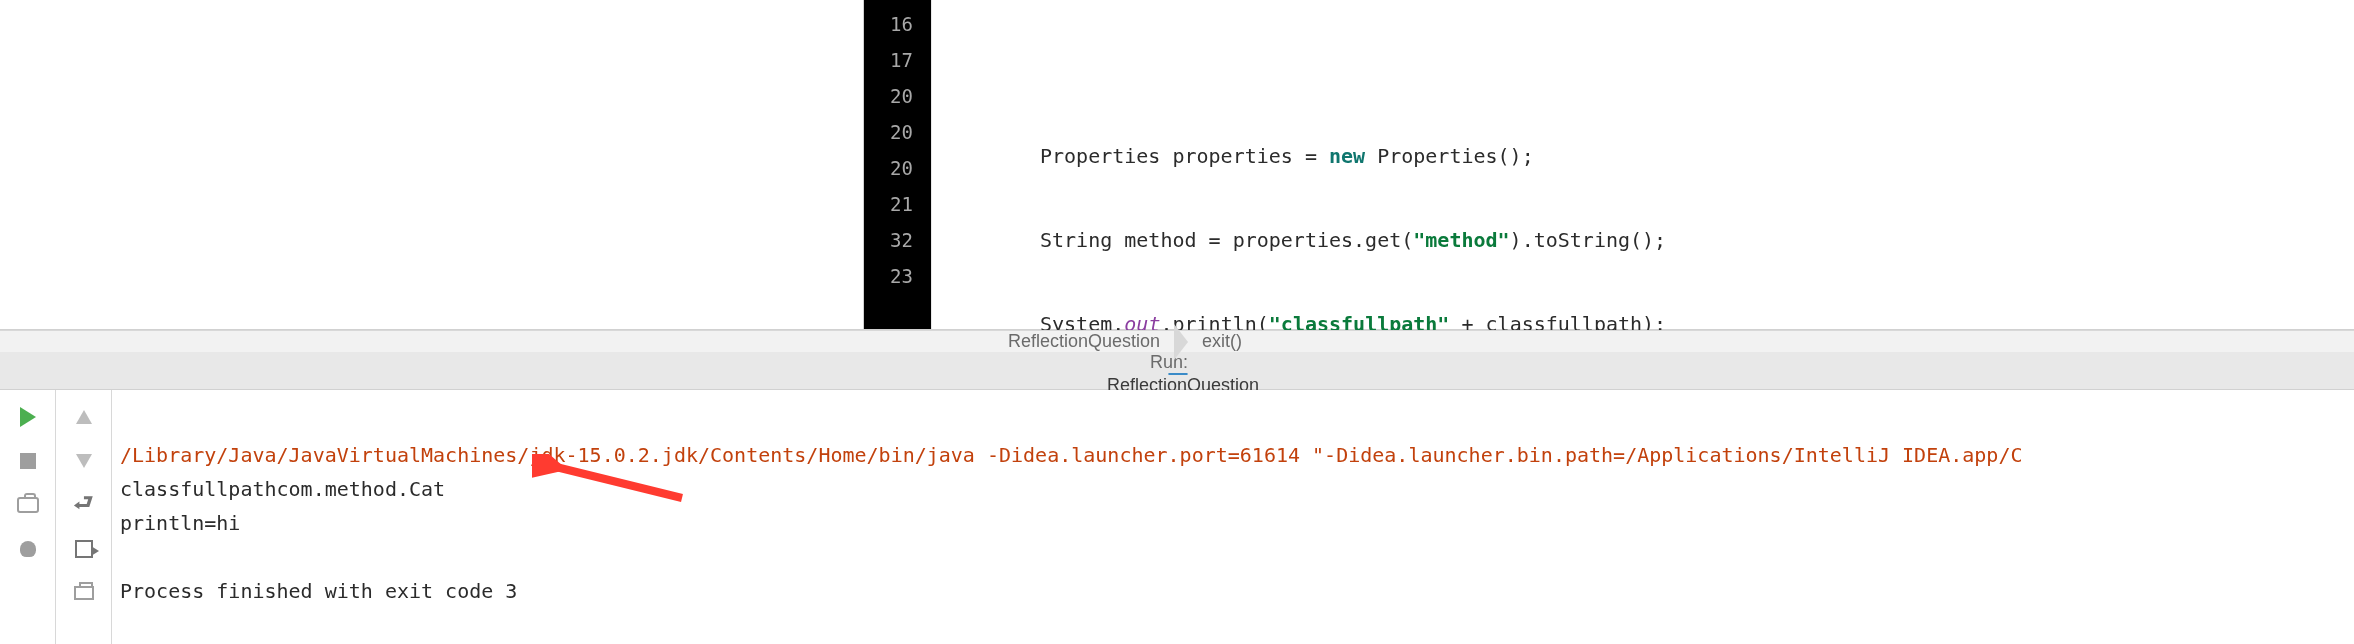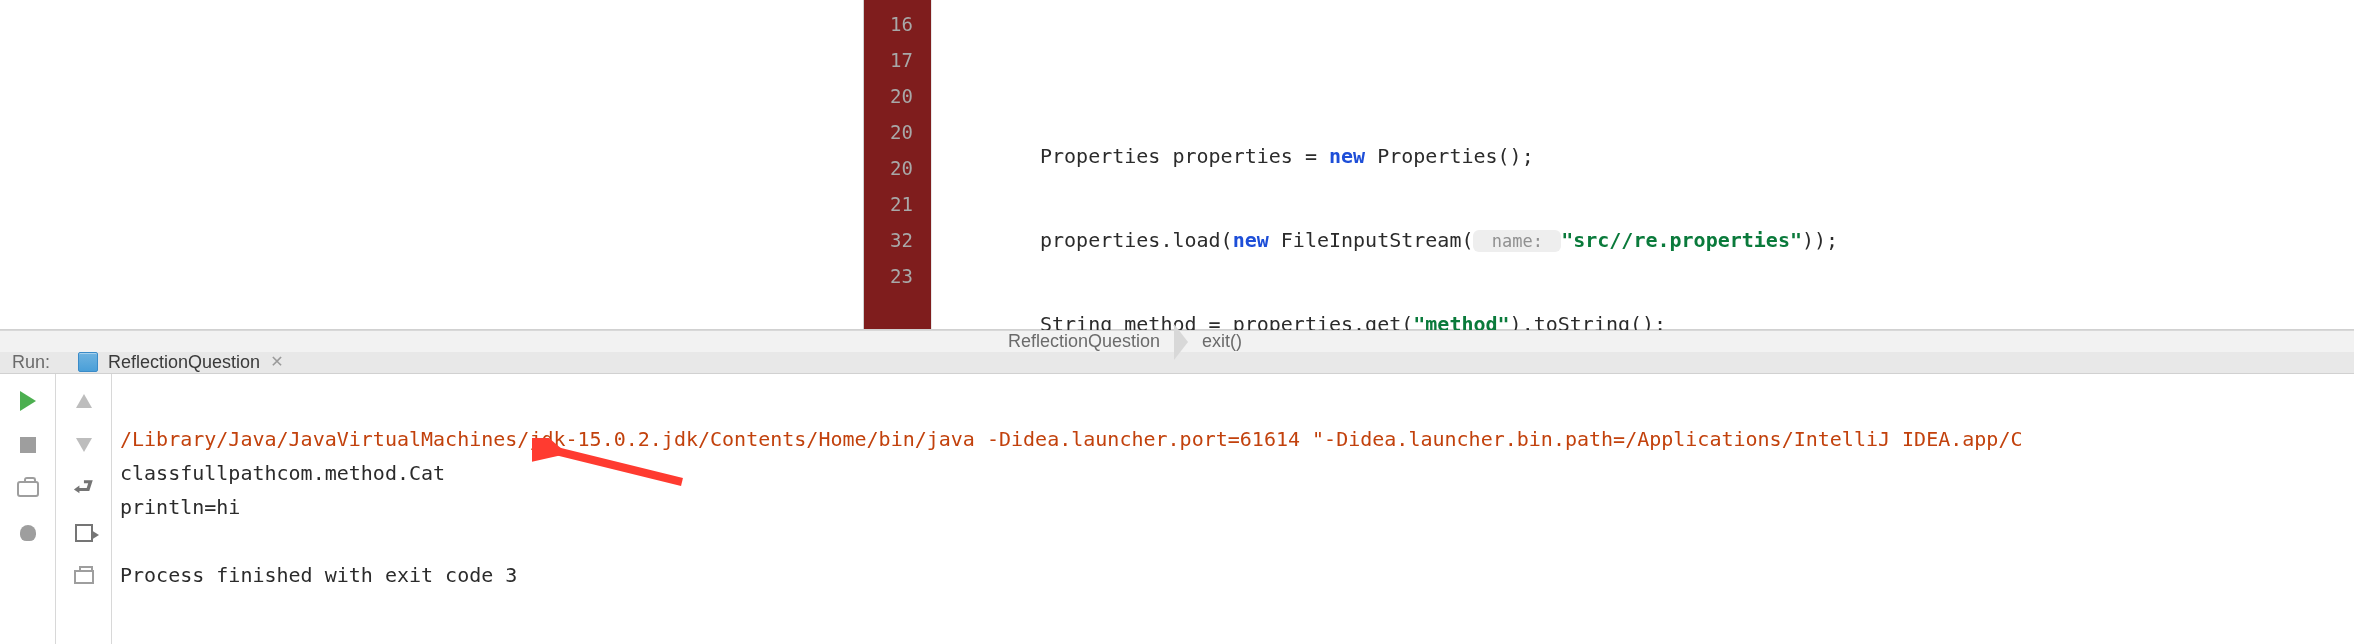--- a/index.html
+++ b/index.html
@@ -18,21 +18,21 @@
     height: 330px;
     border-bottom: 1px solid #d1d1d1;
   }
   .left-panel {
     width: 864px;
     background: #ffffff;
     border-right: 1px solid #d1d1d1;
   }
   .gutter {
     width: 68px;
-    background: #7f1d1d;
+    background: #000000;
     border-right: 1px solid #e8e8e8;
     padding-top: 6px;
     text-align: right;
     font-family: Menlo, Consolas, monospace;
     font-size: 19px;
     color: #a8a8a8;
   }
   .gutter div {
     padding-right: 18px;
     line-height: 36px;
@@ -44,21 +44,21 @@
     padding-left: 108px;
     font-family: Menlo, Consolas, monospace;
     font-size: 20px;
     color: #2b2b2b;
     white-space: pre;
   }
   .code-line {
     line-height: 36px;
     height: 36px;
   }
-  .kw { color: #1d4ed8; font-weight: bold; }
+  .kw { color: #0f766e; font-weight: bold; }
   .italic-field { font-style: italic; color: #8b3da0; }
   .str { color: #0a7a3b; font-weight: bold; }
   .str-underline { text-decoration: underline wavy #b0b0b0; text-underline-offset: 3px; }
   .hint {
     background: #eeeeee;
     color: #909090;
     border-radius: 6px;
     padding: 1px 8px;
     font-size: 17px;
     font-style: normal;
@@ -90,23 +90,25 @@
     border-top: 18px solid transparent;
     border-bottom: 18px solid transparent;
     border-left: 14px solid #d8d8d8;
   }
   .breadcrumb-item.last::after { display:none; }
   .run-header {
     height: 38px;
     background: #e8e8e8;
     border-bottom: 1px solid #d1d1d1;
     display: flex;
+    align-items: center;
     padding-left: 12px;
     font-size: 18px;
     color: #6b6b6b;
+    flex-direction: column;
   }
   .run-label { margin-right: 28px; }
   .config-icon {
     width: 20px; height: 20px;
     background: linear-gradient(#6fb3e0,#4a9fd8);
     border: 1px solid #3a8bc8;
     border-radius: 2px;
     margin-right: 10px;
     box-shadow: inset 0 1px 0 rgba(255,255,255,0.4);
   }
@@ -205,21 +207,20 @@
     <div>20</div>
     <div>20</div>
     <div>20</div>
     <div>21</div>
     <div>32</div>
     <div>23</div>
   </div>
   <div class="code">
     <div class="code-line"></div>
     <div class="code-line"><span>Properties properties = </span><span class="kw">new</span><span> Properties();</span></div>
-    <div class="code-line"><span>properties.load(</span><span class="kw">new</span><span> FileInputStream(</span><span class="hint"> name: </span><span class="str">"src//re.properties"</span><span>));</span></div>
     <div class="code-line"><span>String method = properties.get(</span><span class="str">"method"</span><span>).toString();</span></div>
     <div class="code-line"><span>System.</span><span class="italic-field">out</span><span>.println(</span><span class="str">"classfullpath"</span><span> + classfullpath);</span></div>
     <div class="code-line"><span>System.</span><span class="italic-field">out</span><span>.println(</span><span class="str">"method="</span><span> + method);</span></div>
     <div class="code-line"></div>
     
   </div>
 </div>
 
 <div class="breadcrumb-bar">
   <div class="breadcrumb-item">

